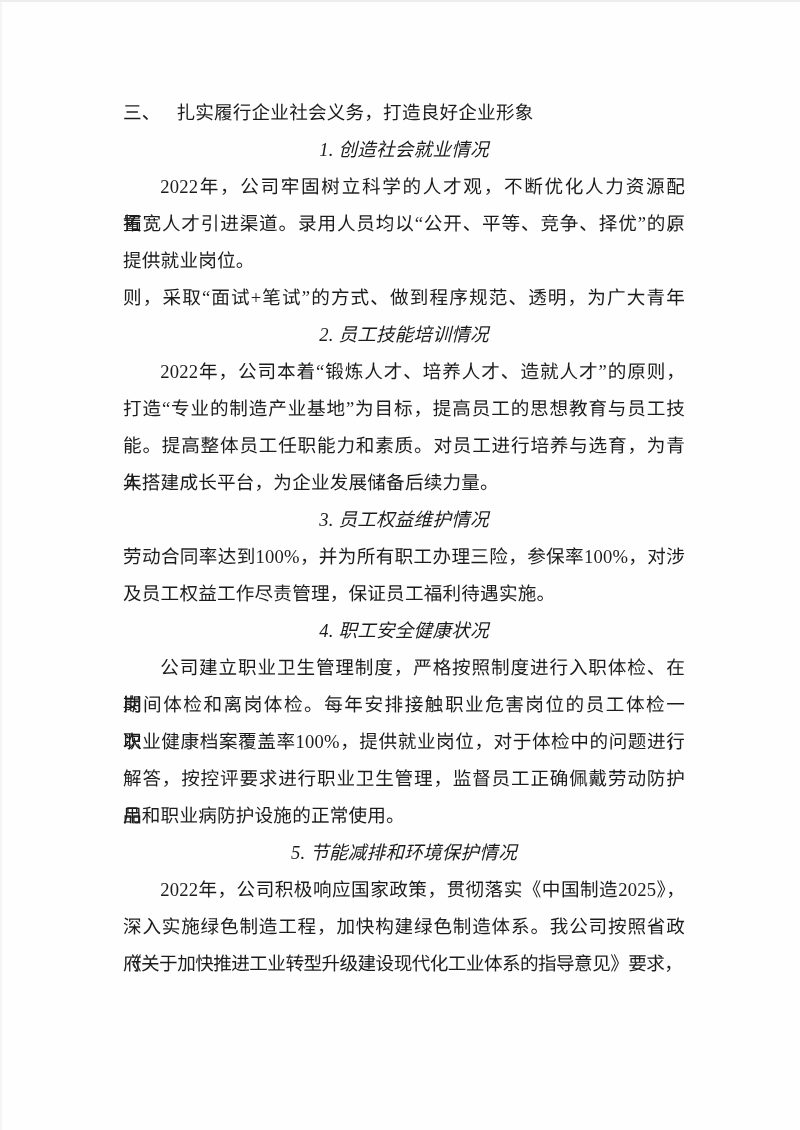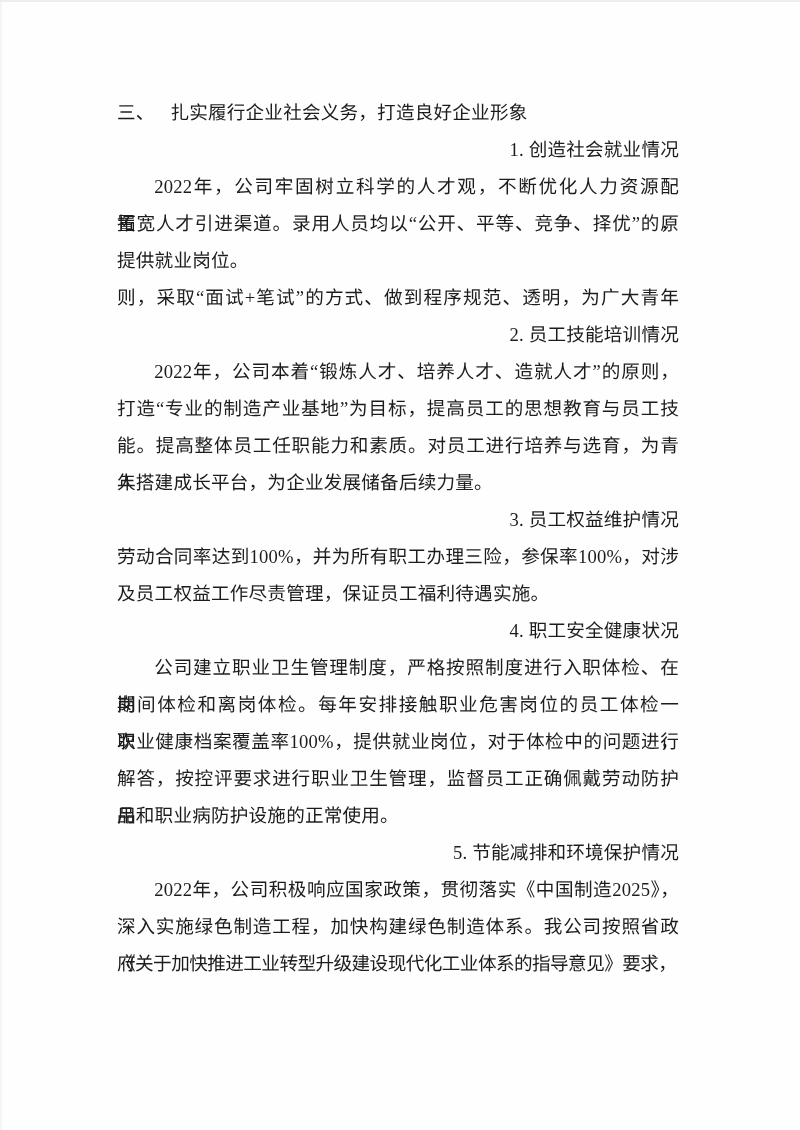--- a/index.html
+++ b/index.html
@@ -12,21 +12,21 @@
     width: 800px;
     height: 1130px;
     background: #fffeff;
     overflow: hidden;
     font-family: "Liberation Serif", "DejaVu Serif", serif;
     color: #1c1c1c;
     box-shadow: inset 0 2px 0 #ededed, inset 2px 0 0 #f5f5f5;
   }
   .content {
     position: absolute;
-    left: 117px;
+    left: 123px;
     top: 94px;
     width: 562px;
     font-size: 18.6px;
     line-height: 37px;
     letter-spacing: 0.2px;
   }
   .line {
     height: 37px;
     text-align: left;
     white-space: normal;
@@ -41,21 +41,22 @@
     text-indent: 2em;
   }
   
   .tight {
     letter-spacing: -0.55px;
   }
   .doc-heading .numeral {
     margin-right: 0.85em;
   }
   .section-label {
-    text-align: right;
+    text-align: center;
+    font-style: italic;
   }
 </style>
 </head>
 <body>
 
 <div class="page">
   <div class="content">
 
     <div class="line doc-heading">
       <span class="numeral">三、</span><span>扎实履行企业社会义务，打造良好企业形象</span>

